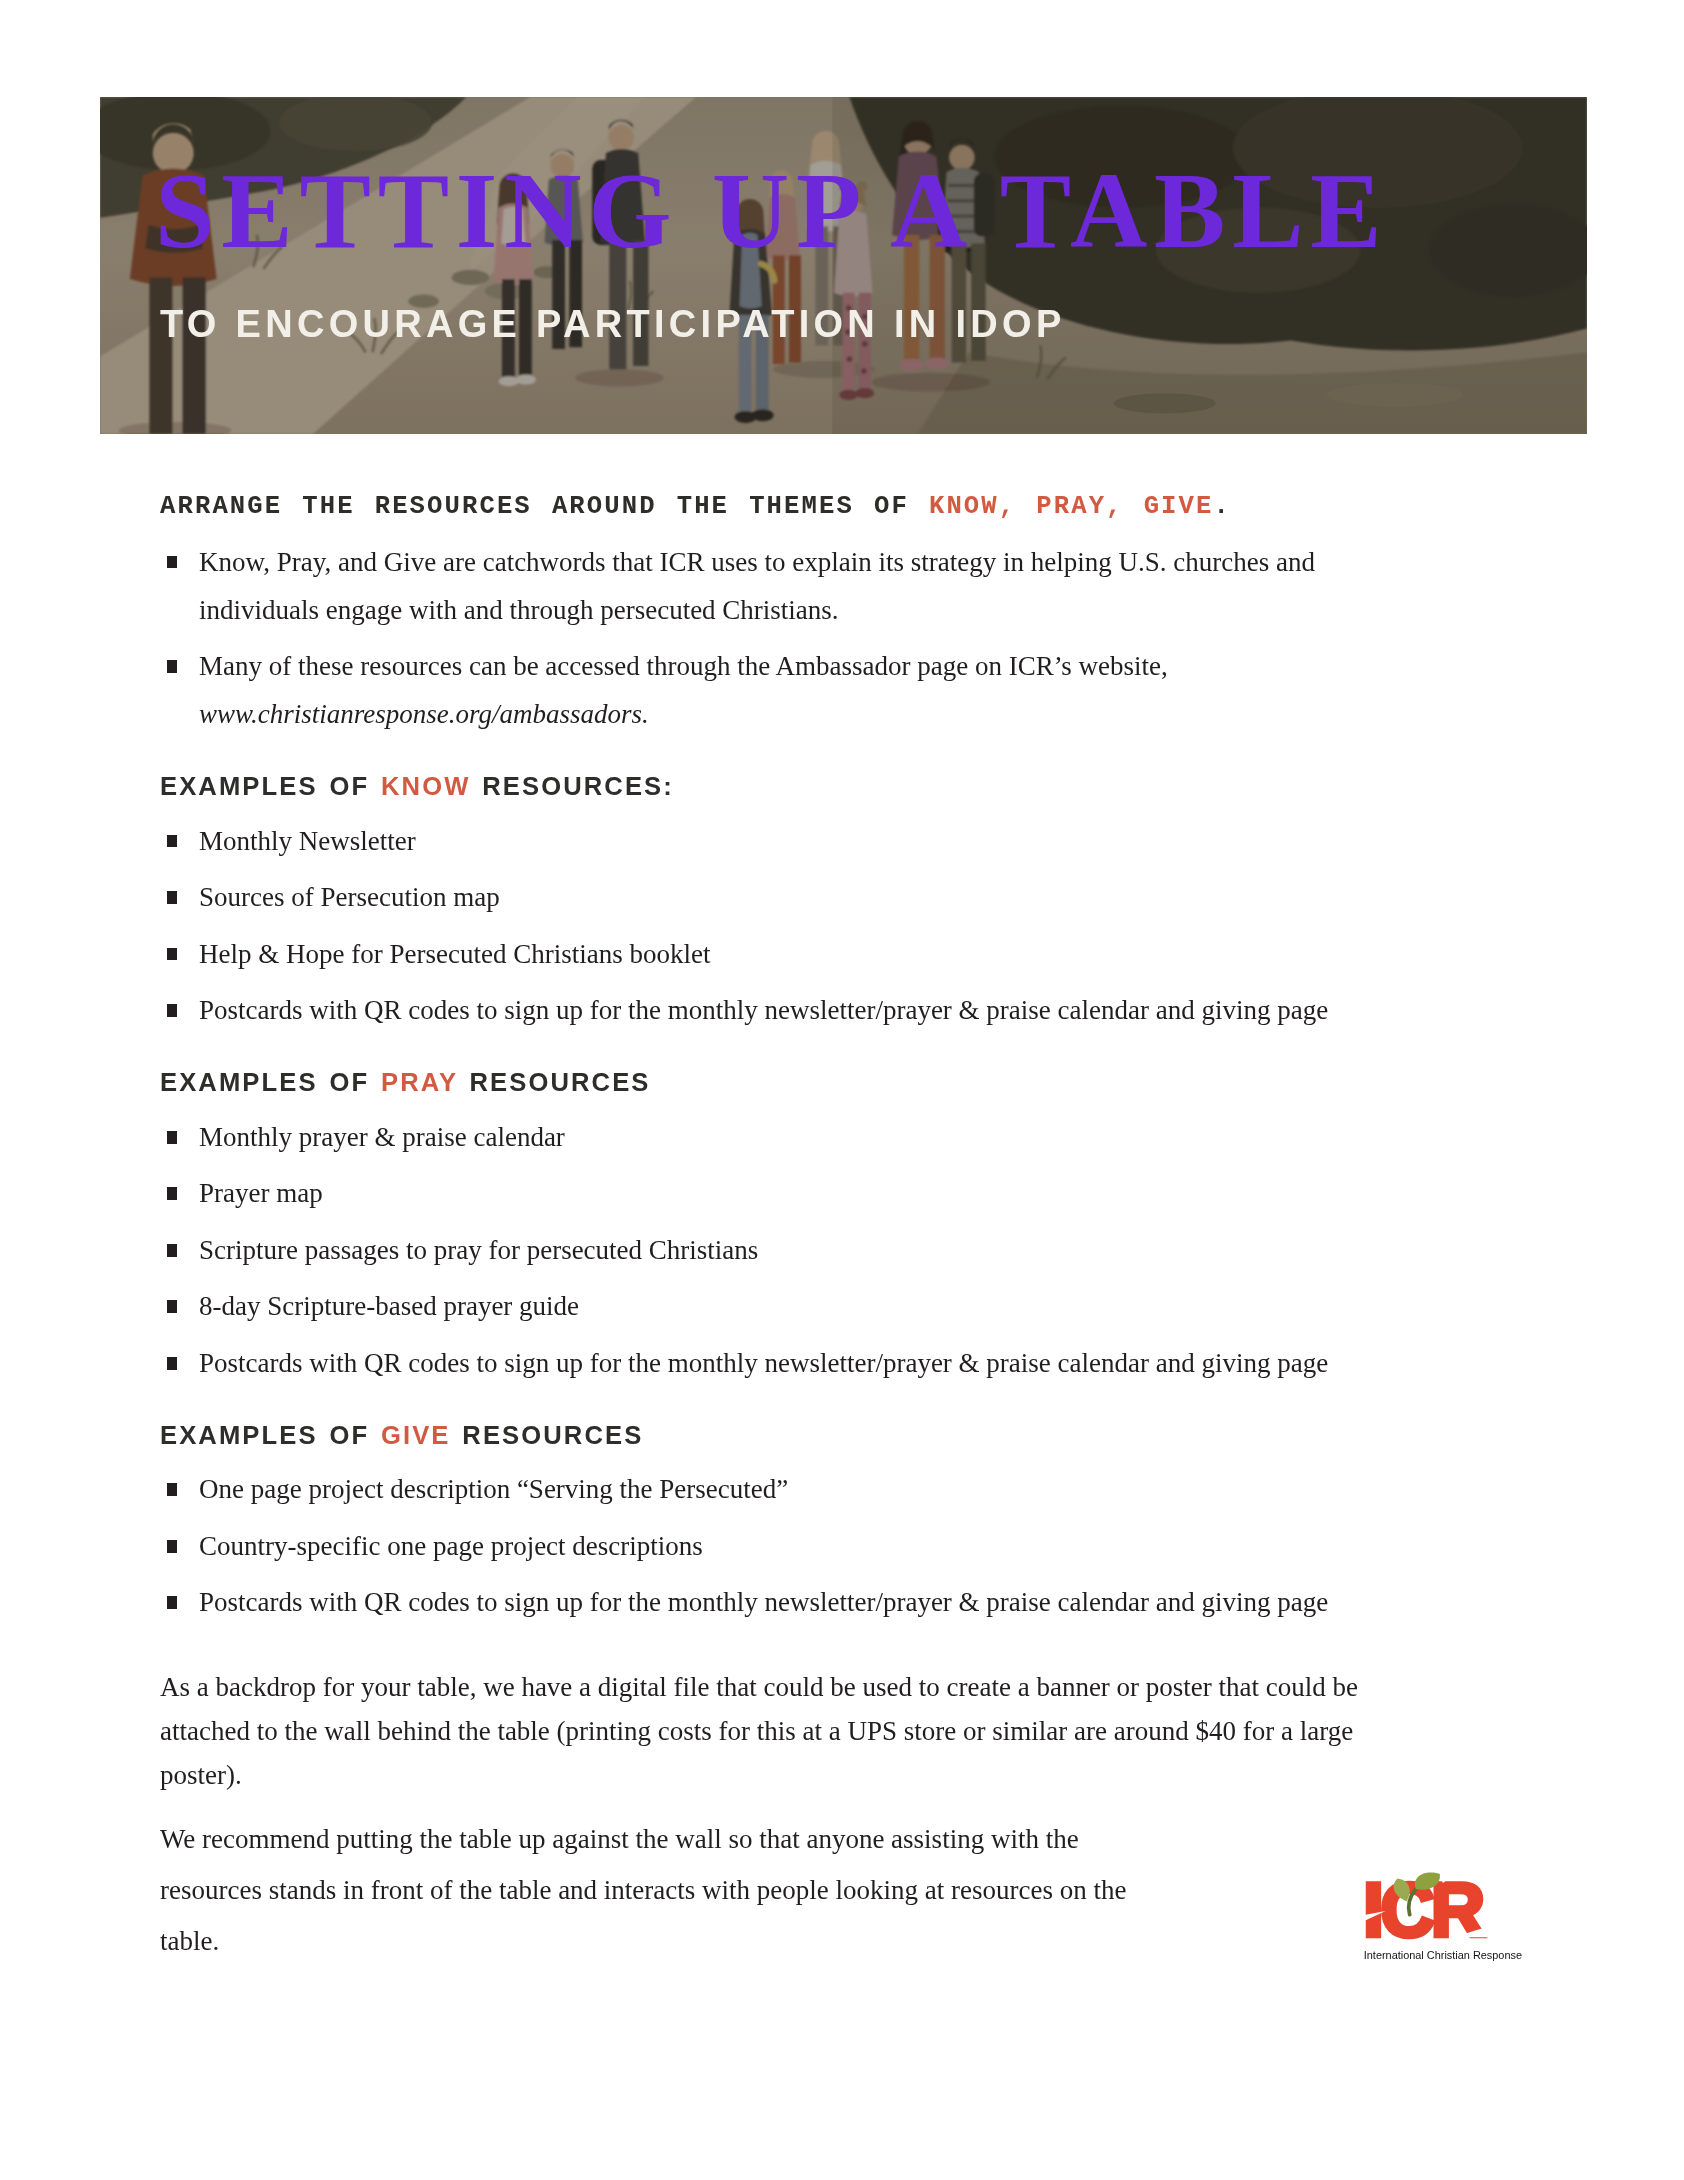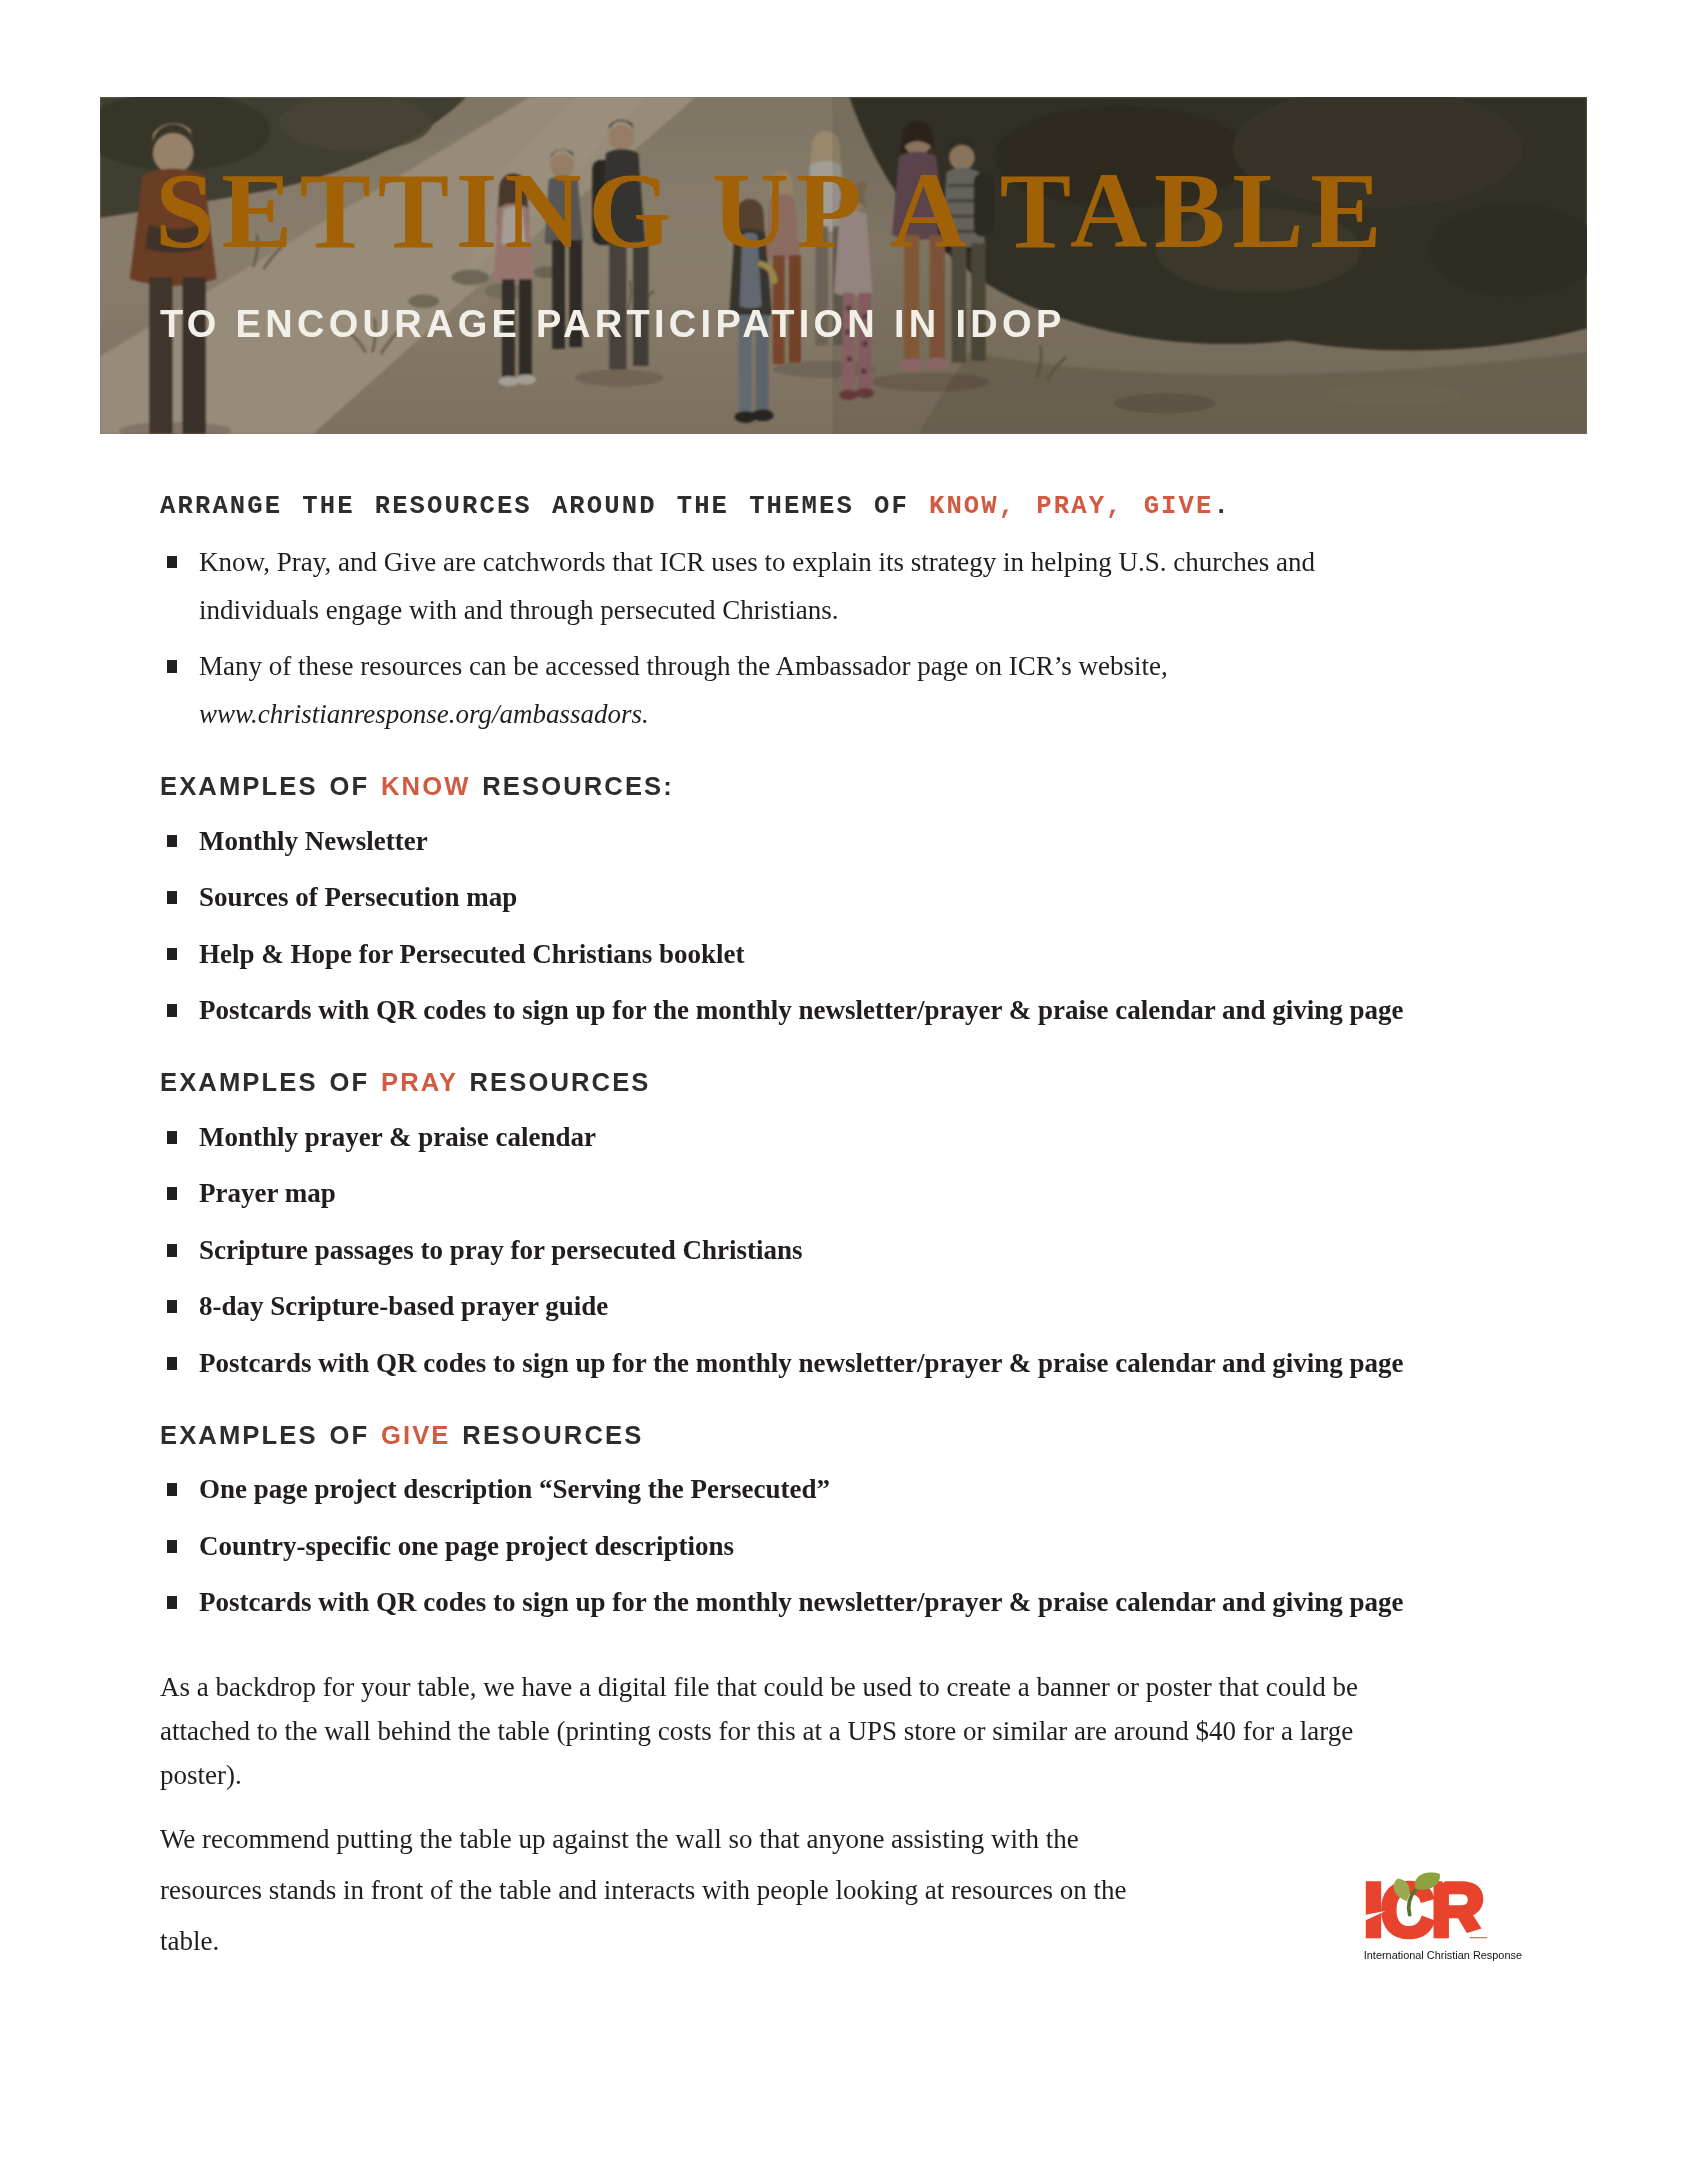--- a/index.html
+++ b/index.html
@@ -15,21 +15,21 @@
   
   .banner {
     position:absolute; left:100px; top:97px;
     width:1487px; height:337px; overflow:hidden;
   }
   .banner svg.photo { position:absolute; inset:0; width:100%; height:100%; display:block; }
   .banner-title {
     position:absolute; left:55px; top:61px;
     font-family:"Liberation Serif", serif;
     font-weight:bold; font-size:107px; letter-spacing:6.8px;
-    color:#a16207; white-space:nowrap; line-height:1;
+    color:#6d28d9; white-space:nowrap; line-height:1;
   }
   .banner-subtitle {
     position:absolute; left:60px; top:208px;
     font-family:"Liberation Sans", sans-serif;
     font-weight:bold; font-size:38px; letter-spacing:4.3px;
     color:#f2efe9; white-space:nowrap; line-height:1;
   }
 
   
   .main { position:absolute; left:160px; top:474px; width:1380px; }
@@ -45,21 +45,21 @@
   }
   h2.section-heading.first { margin-top:16px;font-family:Liberation Mono, monospace; }
   .accent { color:#d25a41; }
 
   ul.bullets { list-style:none; }
   ul.bullets li {
     position:relative; font-size:27px; line-height:48px;
     padding-left:39px; margin-bottom:8.5px; max-width:1317px;
   }
   ul.bullets li.wrap { max-width:1278px; }
-  ul.bullets li.oneline { white-space:nowrap; max-width:none;font-weight:bold; }
+  ul.bullets li.oneline { white-space:nowrap; max-width:none; }
   .sq {
     position:absolute; left:6.8px; top:18px;
     width:10.2px; height:12.8px; background:#221e1f; display:block;
   }
   em.url { }
 
   .outro1 { font-size:27px; line-height:44px; max-width:1278px; margin-top:39px; }
 
   .bottom-row { display:flex; align-items:flex-end; margin-top:17px; }
   .outro2 { font-size:27px; line-height:51px; max-width:997px; }

